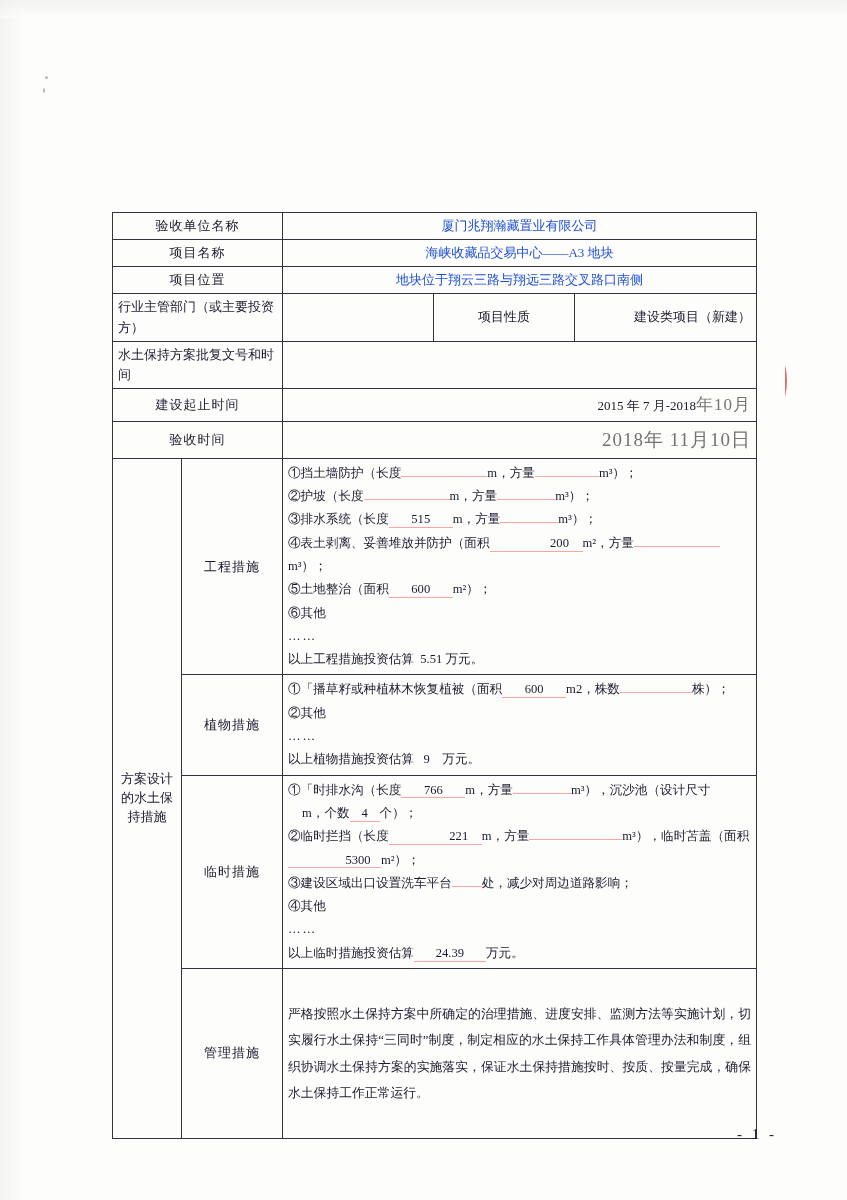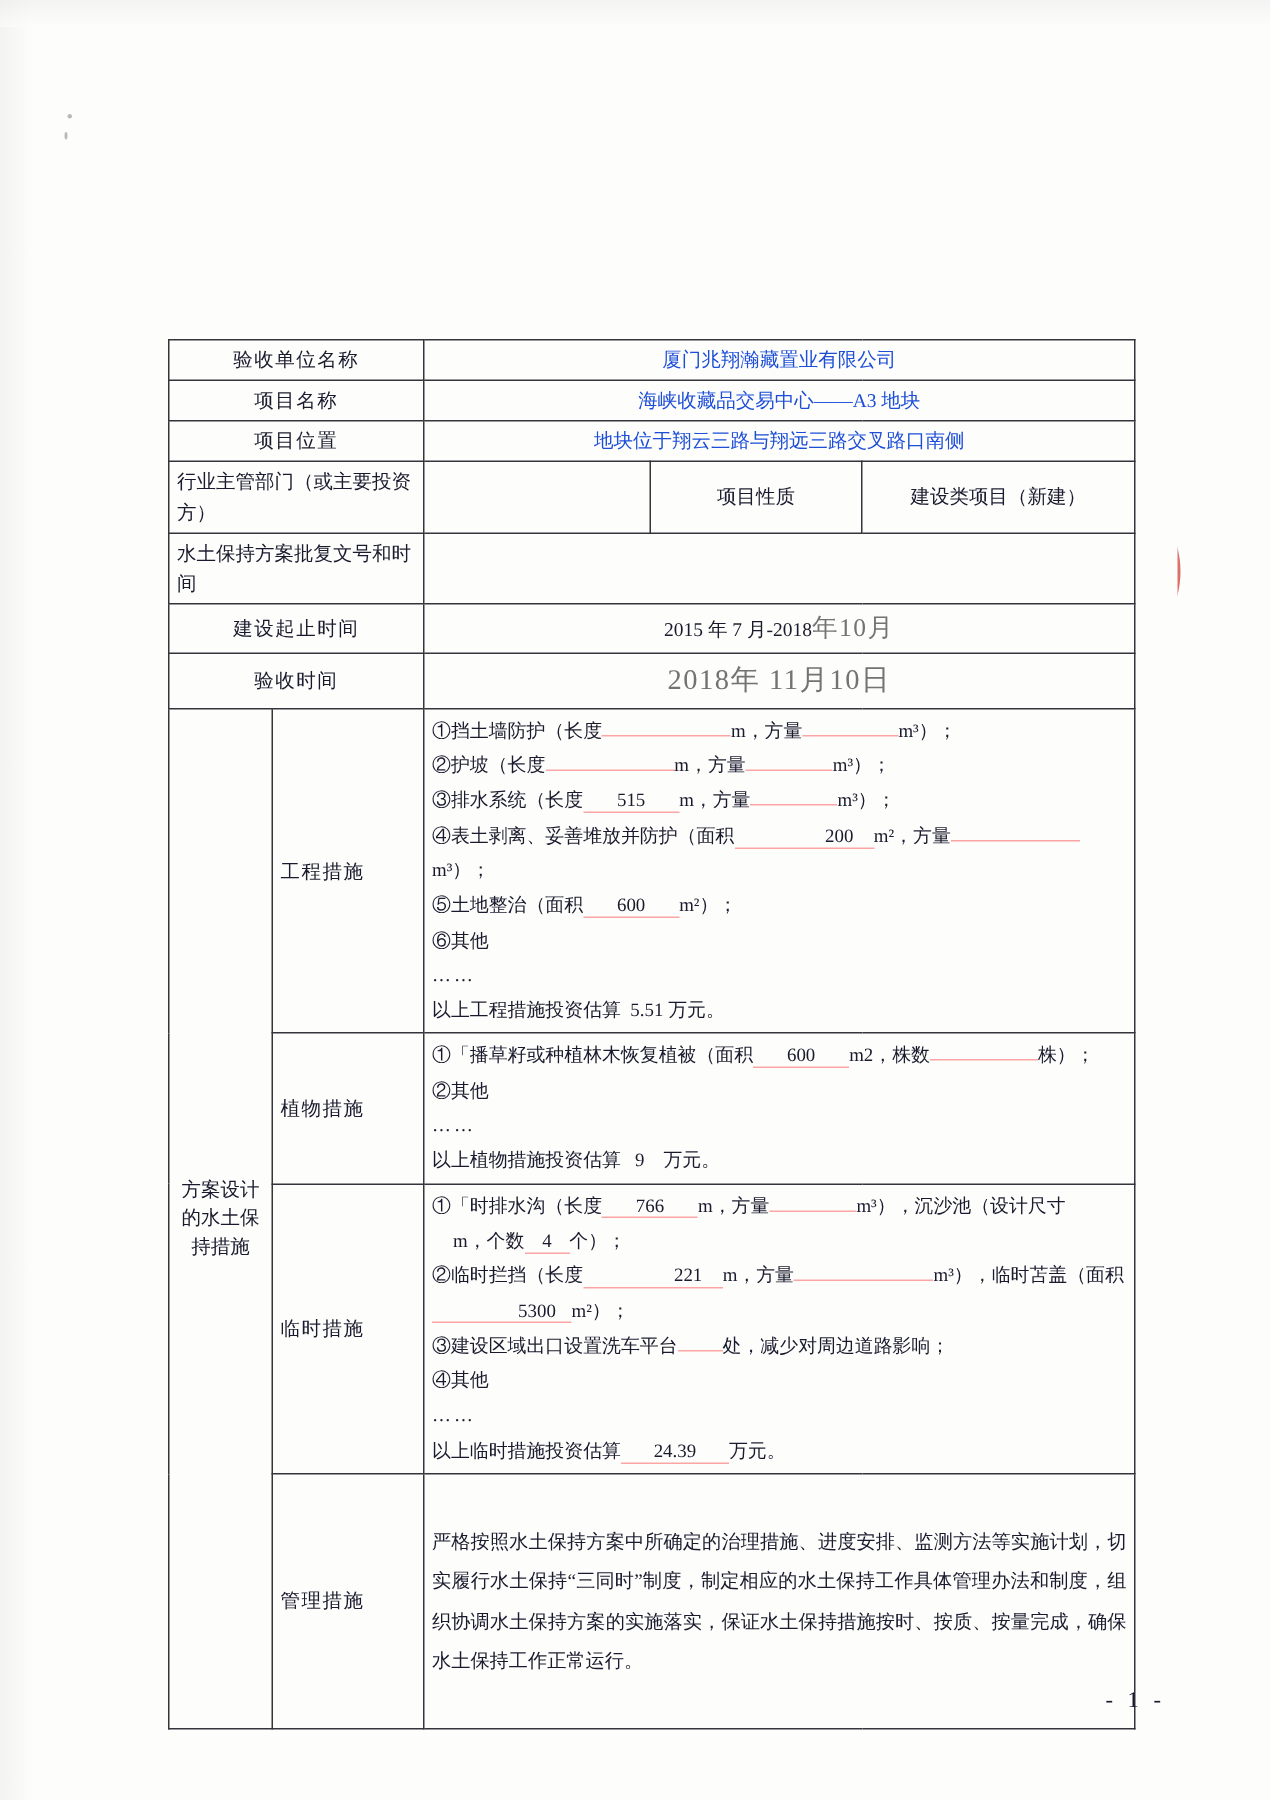--- a/index.html
+++ b/index.html
@@ -44,21 +44,21 @@
     width: 847px;
     text-align: center;
     font-size: 29px;
     font-weight: bold;
     letter-spacing: 2px;
     font-family: "Liberation Serif", serif;
   }
   table.main {
     position: absolute;
     left: 112px;
-    top: 226px;
+    top: 212px;
     width: 645px;
     border-collapse: collapse;
     font-size: 13px;
     line-height: 1.55;
   }
   table.main td {
     border: 1px solid #34343c;
     padding: 3px 5px;
     vertical-align: middle;
   }
@@ -69,40 +69,40 @@
   }
   .lbl-wrap {
     text-align: left;
     padding-left: 6px;
     letter-spacing: 0px;
   }
   .val-center {
     text-align: center;
   }
   .val-left {
-    text-align: center;
+    text-align: right;
     padding-left: 12px;
   }
   .blue {
     color: #1d4ed8;
   }
   .handwrite {
     font-family: "Liberation Serif", serif;
     color: #737373;
     font-size: 17px;
     letter-spacing: 1px;
   }
   .rowlabel-v {
     text-align: center;
     width: 58px;
     line-height: 1.45;
     font-size: 13px;
   }
   .measure-label {
-    text-align: left;
+    text-align: center;
     width: 90px;
     font-size: 13px;
     letter-spacing: 1px;
   }
   .cellbody {
     text-align: left;
     padding: 8px 10px 8px 10px;
     font-size: 12.6px;
     line-height: 1.85;
   }

